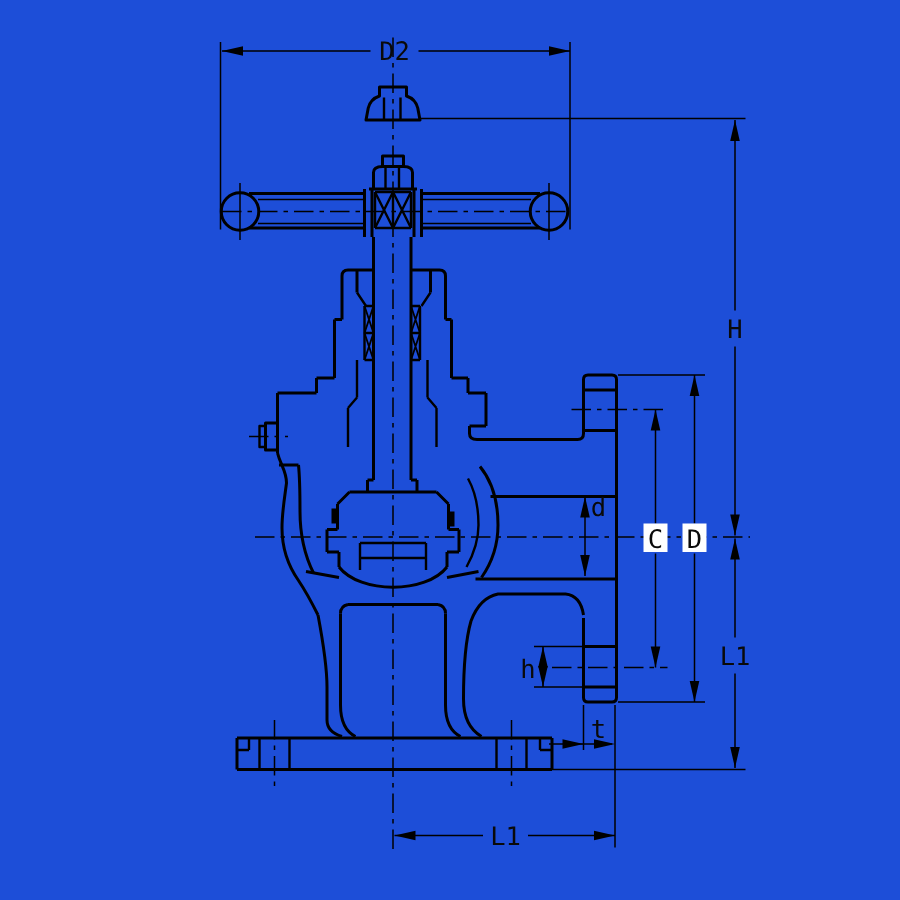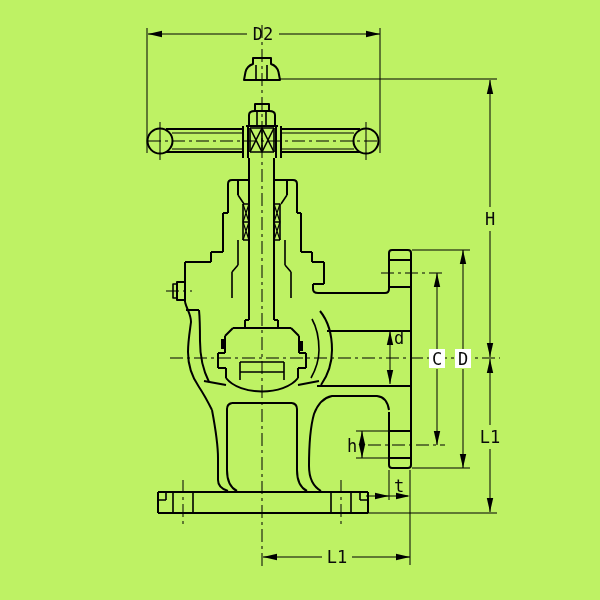--- a/index.html
+++ b/index.html
@@ -1,16 +1,16 @@
 <!DOCTYPE html>
 <html><head>
 <meta charset="utf-8">
 <style>
   html,body{margin:0;padding:0;background:#fff;}
-  .stage{width:600px;height:600px;background:#bef264;position:relative;overflow:hidden;}
+  .stage{width:600px;height:600px;background:#1d4ed8;position:relative;overflow:hidden;}
   svg{display:block;}
   text.dim{font-family:"DejaVu Sans Mono","Liberation Mono",monospace;font-size:17px;fill:#0a0a0a;}
 </style>
 </head>
 <body>
 
 <div class="stage">
 <svg width="600" height="600" viewBox="0 0 600 600">
 
   <g stroke="#000" stroke-width="1" fill="none" stroke-dasharray="13 4 3 4">

